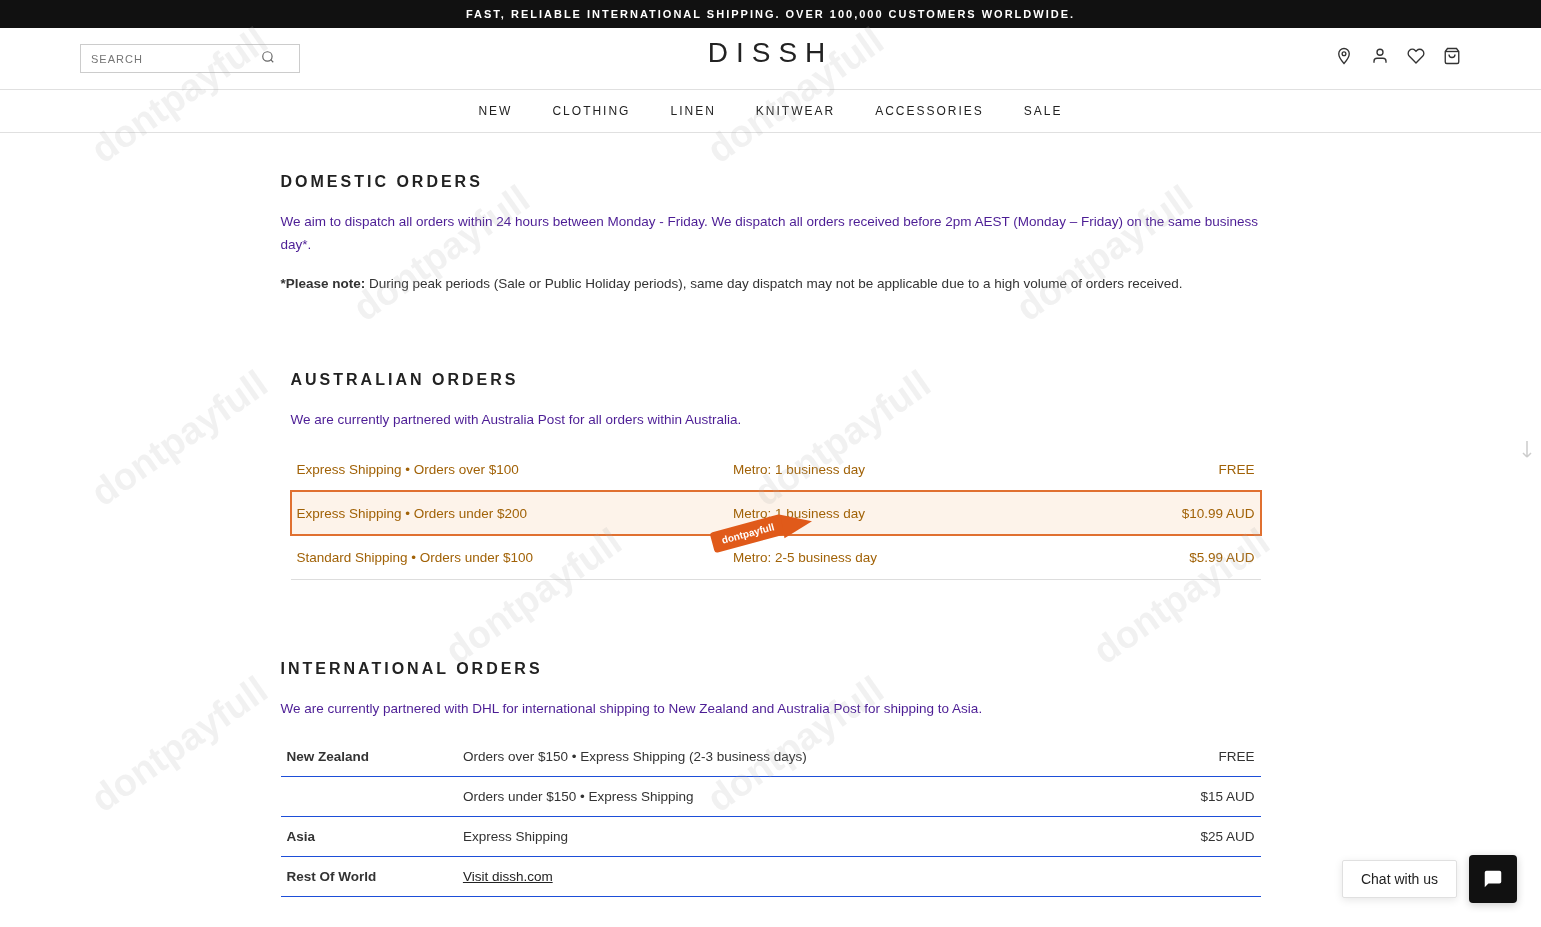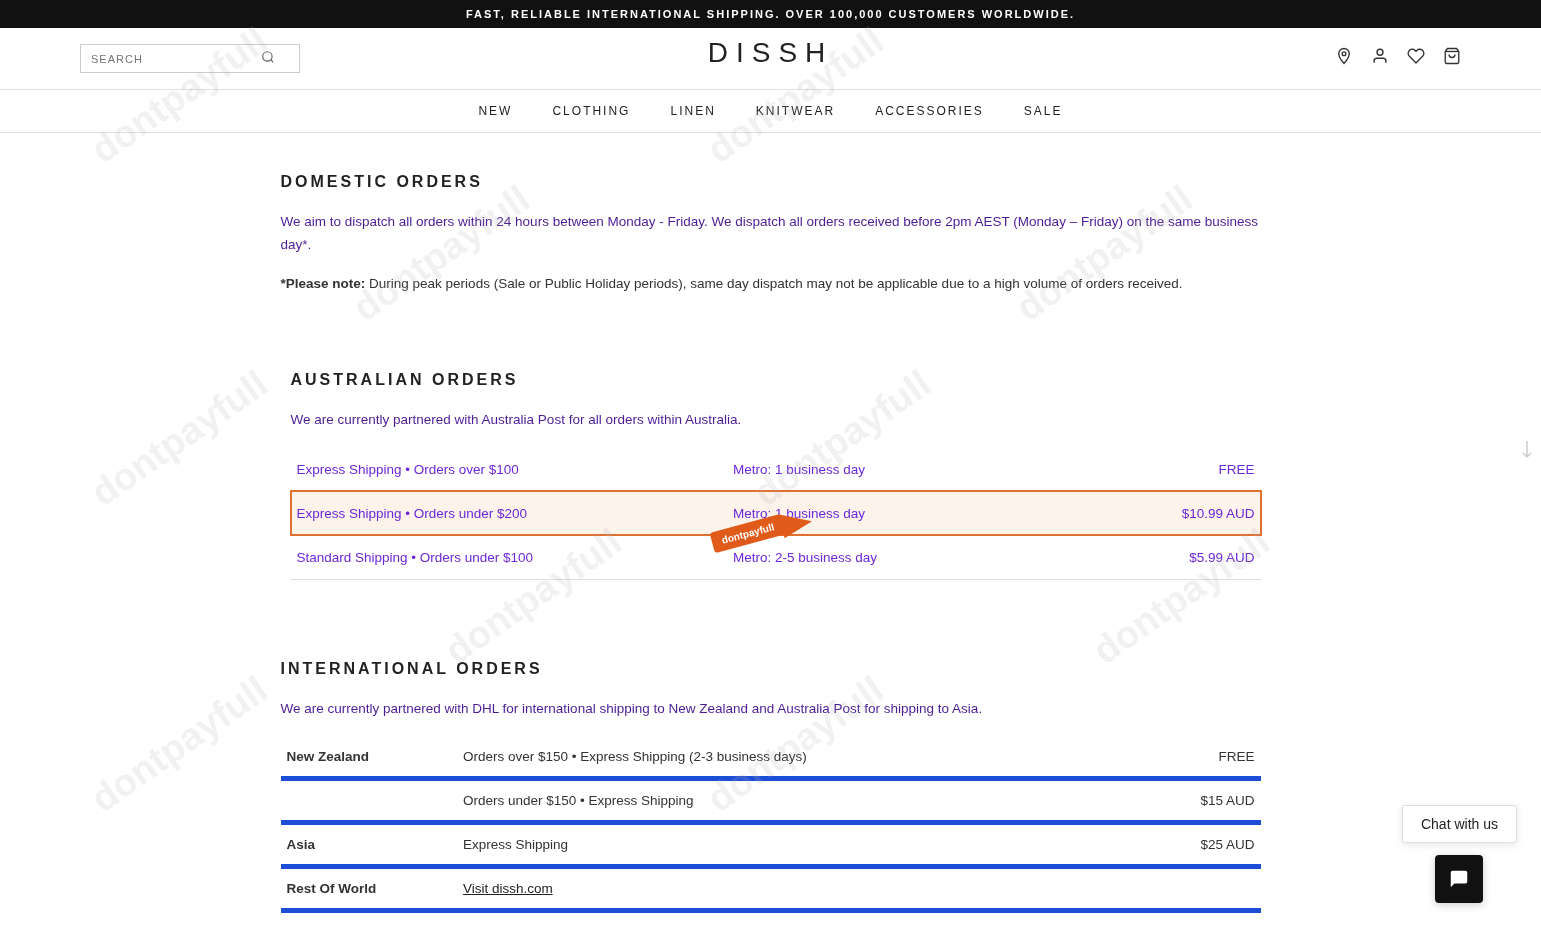--- a/index.html
+++ b/index.html
@@ -114,21 +114,21 @@
       width: 100%;
       border-collapse: collapse;
       margin-bottom: 0;
     }
     .shipping-table tr {
       border-bottom: 1px solid #ddd;
     }
     .shipping-table td {
       padding: 14px 6px;
       font-size: 13.5px;
-      color: #6d28d9;
+      color: #a16207;
       vertical-align: middle;
     }
     .shipping-table td:first-child { width: 45%; }
     .shipping-table td:nth-child(2) { width: 35%; }
     .shipping-table td:last-child { width: 20%; text-align: right; font-size: 13.5px; }
 
     .highlight-row {
       background: #fdf3ea;
       outline: 2.5px solid #e07030;
       outline-offset: -1px;
@@ -138,21 +138,21 @@
     .highlight-row td { background: #fdf3ea; }
 
     .section-gap { margin-top: 75px; }
     .section-gap2 { margin-top: 40px; }
 
     
     .intl-table {
       width: 100%;
       border-collapse: collapse;
     }
-    .intl-table tr { border-bottom: 5px solid #1d4ed8; }
+    .intl-table tr { border-bottom: 1px solid #1d4ed8; }
     .intl-table td {
       padding: 12px 6px;
       font-size: 13.5px;
       color: #333;
       vertical-align: middle;
     }
     .intl-table td:first-child { width: 18%; font-weight: 700; }
     .intl-table td:nth-child(2) { width: 62%; }
     .intl-table td:last-child { text-align: right; }
 
@@ -214,21 +214,20 @@
 
     
     .chat-widget {
       position: fixed;
       bottom: 24px;
       right: 24px;
       display: flex;
       align-items: center;
       gap: 12px;
       z-index: 200;
-      flex-direction: column;
     }
     .chat-label-box {
       background: #fff;
       border: 1px solid #e0e0e0;
       padding: 10px 18px;
       font-size: 14px;
       color: #222;
       border-radius: 2px;
       box-shadow: 0 2px 8px rgba(0,0,0,0.1);
     }

